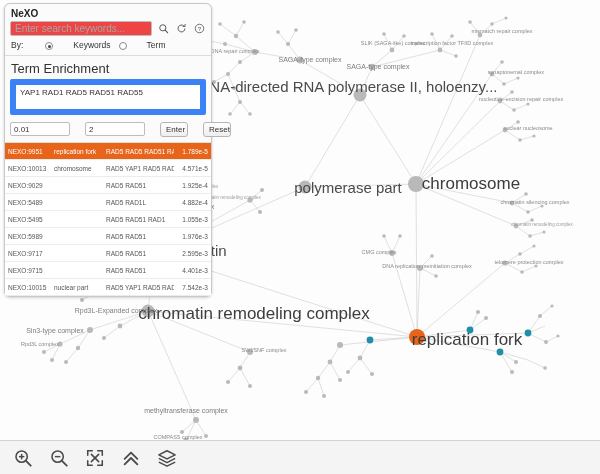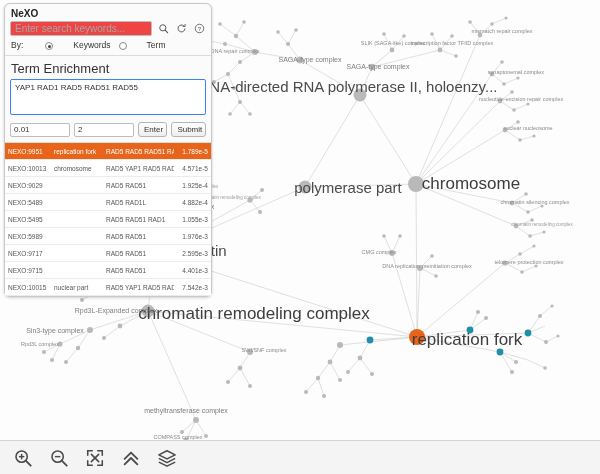--- a/index.html
+++ b/index.html
@@ -134,35 +134,34 @@
   }
   .section-title {
     padding: 5px 6px 3px 6px;
     font-size: 13px;
     color: #333;
   }
   #term-textarea {
     margin: 0 5px 5px 5px;
     width: calc(100% - 10px);
     height: 36px;
-    border: 1px solid #3b82f6;
+    border: 6px solid #3b82f6;
     background: #fff;
     border-radius: 2px;
     font-size: 8px;
     color: #333;
     padding: 3px 4px;
     box-sizing: border-box;
     resize: none;
     outline: none;
     font-family: "Liberation Sans", sans-serif;
   }
   .params-row {
     display: flex;
-    align-items: center;
-    gap: 4px;
+    gap: 15px;
     padding: 0 5px 5px 5px;
   }
   .param-input {
     height: 14px;
     border: 1px solid #bdbdbd;
     background: #fff;
     border-radius: 2px;
     font-size: 8px;
     padding: 0 3px;
     color: #333;
@@ -577,21 +576,21 @@
 
     <div class="section-divider"></div>
 
     <div class="section-title">Term Enrichment</div>
     <textarea id="term-textarea" style="">YAP1 RAD1 RAD5 RAD51 RAD55</textarea>
 
     <div class="params-row">
       <input class="param-input a" type="text" value="0.01" style="">
       <input class="param-input b" type="text" value="2" style="">
       <button class="btn">Enter</button>
-      <button class="btn">Submit</button>
+      <button class="btn">Reset</button>
     </div>
 
     <div id="results">
         <div class="res-row selected">
           <span class="c0">NEXO:9951</span>
           <span class="c1">replication fork</span>
           <span class="c2">RAD5 RAD5 RAD51 RAD1</span>
           <span class="c3">1.789e-5</span>
         </div>
         <div class="res-row">

